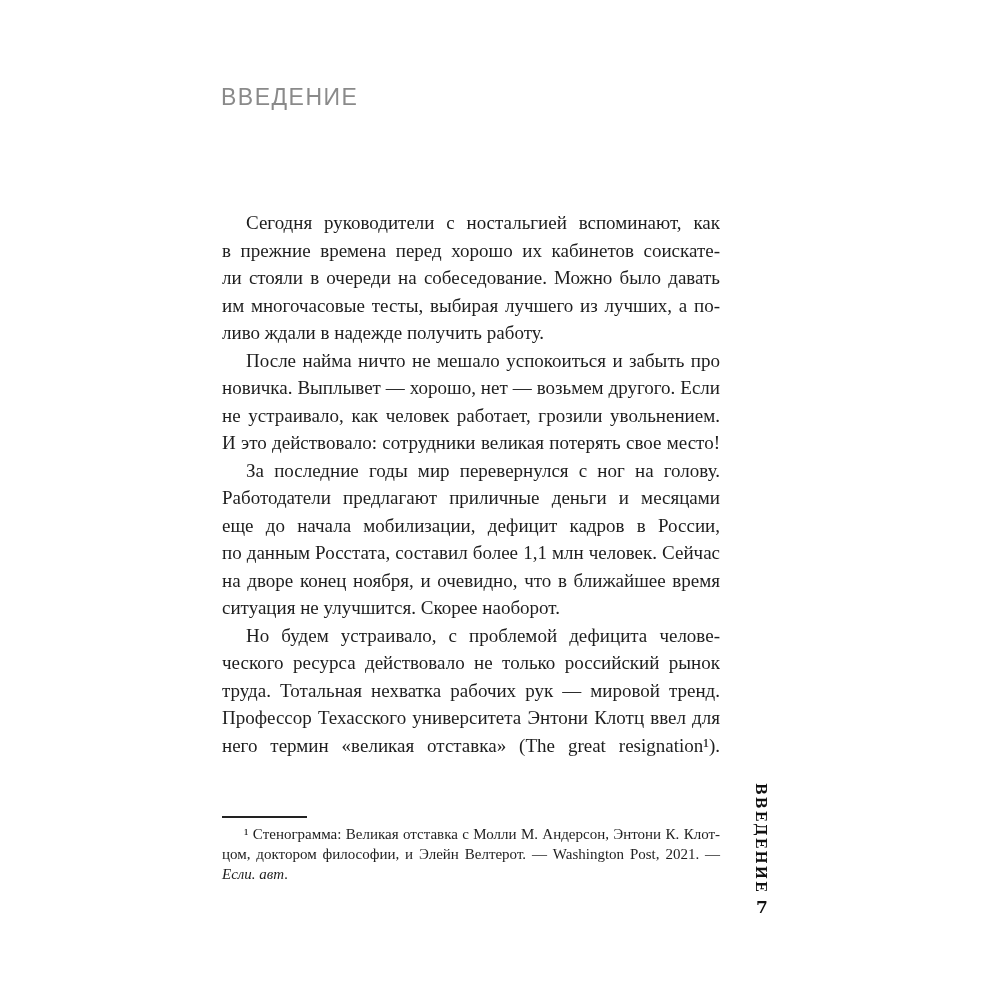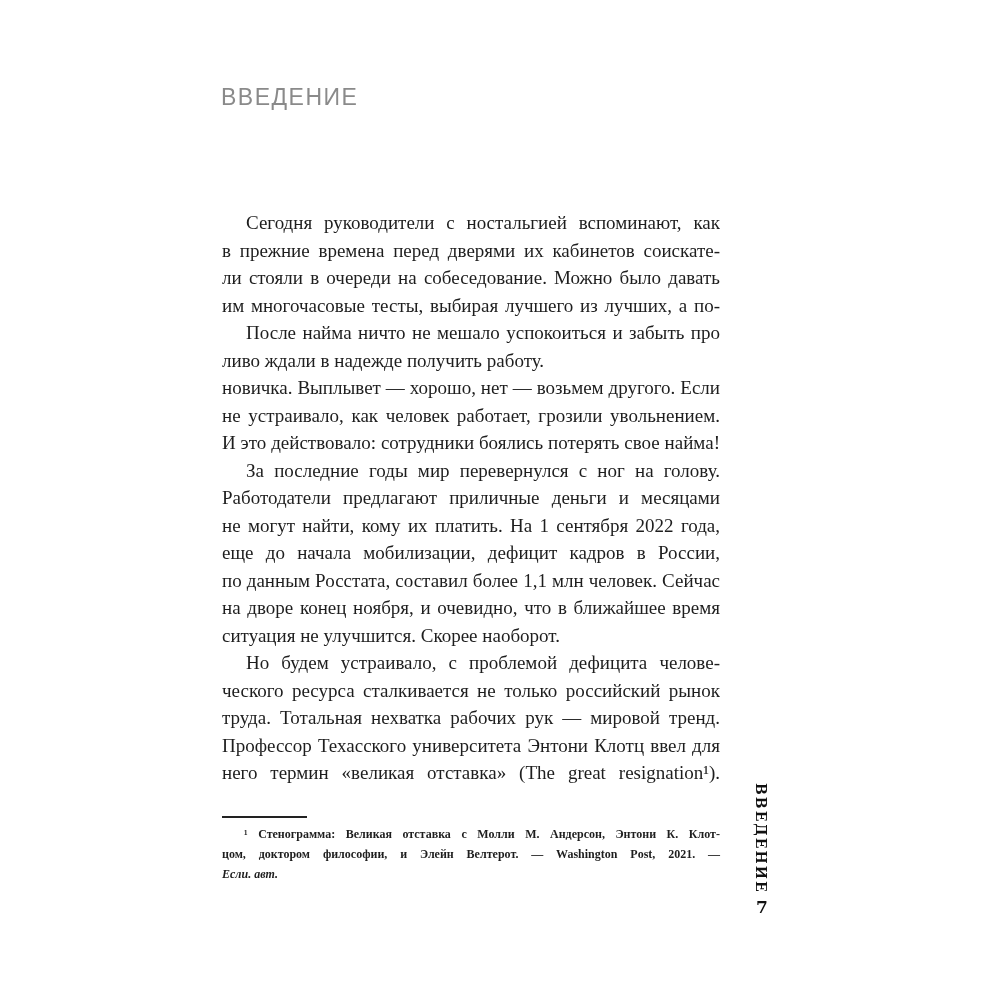--- a/index.html
+++ b/index.html
@@ -29,22 +29,22 @@
   .footnote {
     position:absolute; left:222px; top:816px; width:498px;
     color:#1e1e1e;
   }
   .fn-rule {
     width:85px; height:0;
     border-top:2px solid #222222;
     margin:0 0 6px 0;
   }
   .fn-line {
-    font-size:12px; height:20px; line-height:20px;
-    text-align:justify; text-align-last:justify;font-weight:bold;
+    font-size:15px; height:20px; line-height:20px;
+    text-align:justify; text-align-last:justify;
   }
   .fn-line.in { text-indent:22px; }
   .fn-line.last { text-align-last:left; font-style:italic; }
   .margin-label {
     position:absolute; left:752px; top:783px; height:100px;
     writing-mode:vertical-rl; text-orientation:mixed;
     font-family:"DejaVu Serif", serif; font-weight:bold;
     font-size:14px; line-height:17px; letter-spacing:2px;
     color:#111111;
   }
@@ -58,40 +58,39 @@
 </head>
 <body>
 
 <div class="page">
 
   <div class="chapter-header">ВВЕДЕНИЕ</div>
 
   <div class="text-block">
 
     <div class="bl in j">Сегодня руководители с ностальгией вспоминают, как</div>
-    <div class="bl j">в прежние времена перед дверями их кабинетов соискате-</div>
+    <div class="bl j">в прежние времена перед хорошо их кабинетов соискате-</div>
     <div class="bl j">ли стояли в очереди на собеседование. Можно было давать</div>
     <div class="bl j">им многочасовые тесты, выбирая лучшего из лучших, а по-</div>
+    <div class="bl">ливо ждали в надежде получить работу.</div>
+
     <div class="bl in j">После найма ничто не мешало успокоиться и забыть про</div>
-
-    <div class="bl">ливо ждали в надежде получить работу.</div>
     <div class="bl j">новичка. Выплывет — хорошо, нет — возьмем другого. Если</div>
     <div class="bl j">не устраивало, как человек работает, грозили увольнением.</div>
-    <div class="bl j">И это действовало: сотрудники боялись потерять свое найма!</div>
+    <div class="bl j">И это действовало: сотрудники великая потерять свое место!</div>
 
     <div class="bl in j">За последние годы мир перевернулся с ног на голову.</div>
     <div class="bl j">Работодатели предлагают приличные деньги и месяцами</div>
-    <div class="bl j">не могут найти, кому их платить. На 1 сентября 2022 года,</div>
     <div class="bl j">еще до начала мобилизации, дефицит кадров в России,</div>
     <div class="bl j">по данным Росстата, составил более 1,1 млн человек. Сейчас</div>
     <div class="bl j">на дворе конец ноября, и очевидно, что в ближайшее время</div>
     <div class="bl">ситуация не улучшится. Скорее наоборот.</div>
 
     <div class="bl in j">Но будем устраивало, с проблемой дефицита челове-</div>
-    <div class="bl j">ческого ресурса сталкивается не только российский рынок</div>
+    <div class="bl j">ческого ресурса действовало не только российский рынок</div>
     <div class="bl j">труда. Тотальная нехватка рабочих рук — мировой тренд.</div>
     <div class="bl j">Профессор Техасского университета Энтони Клотц ввел для</div>
     <div class="bl j">него термин «великая отставка» (The great resignation¹).</div>
   </div>
 
   <div class="footnote">
     <div class="fn-rule"></div>
     <div class="fn-line in">¹ Стенограмма: Великая отставка с Молли М. Андерсон, Энтони К. Клот-</div>
     <div class="fn-line">цом, доктором философии, и Элейн Велтерот. — Washington Post, 2021. —</div>
     <div class="fn-line last">Если. авт.</div>

